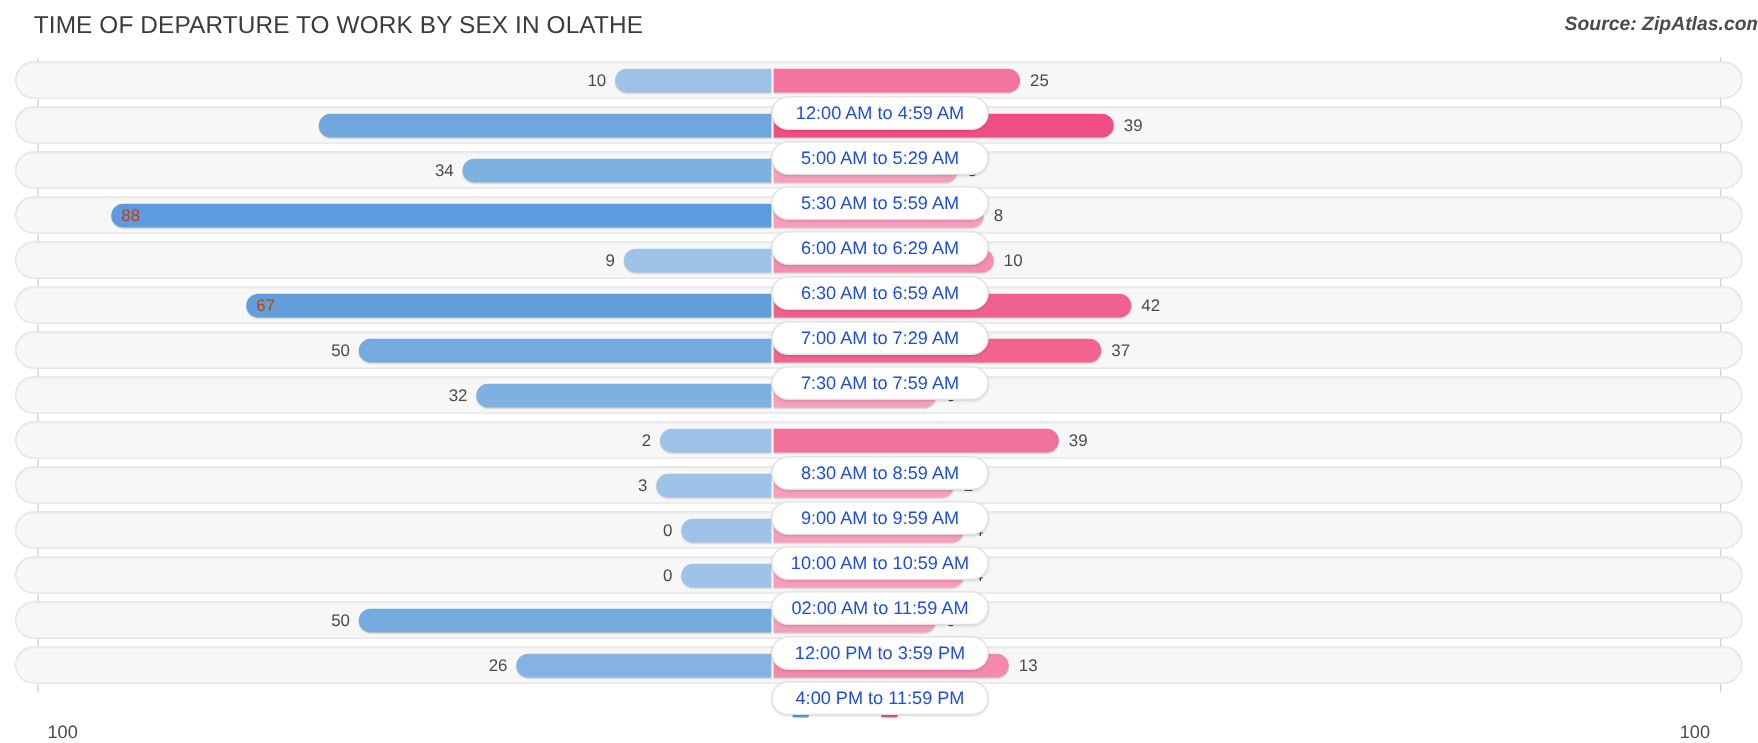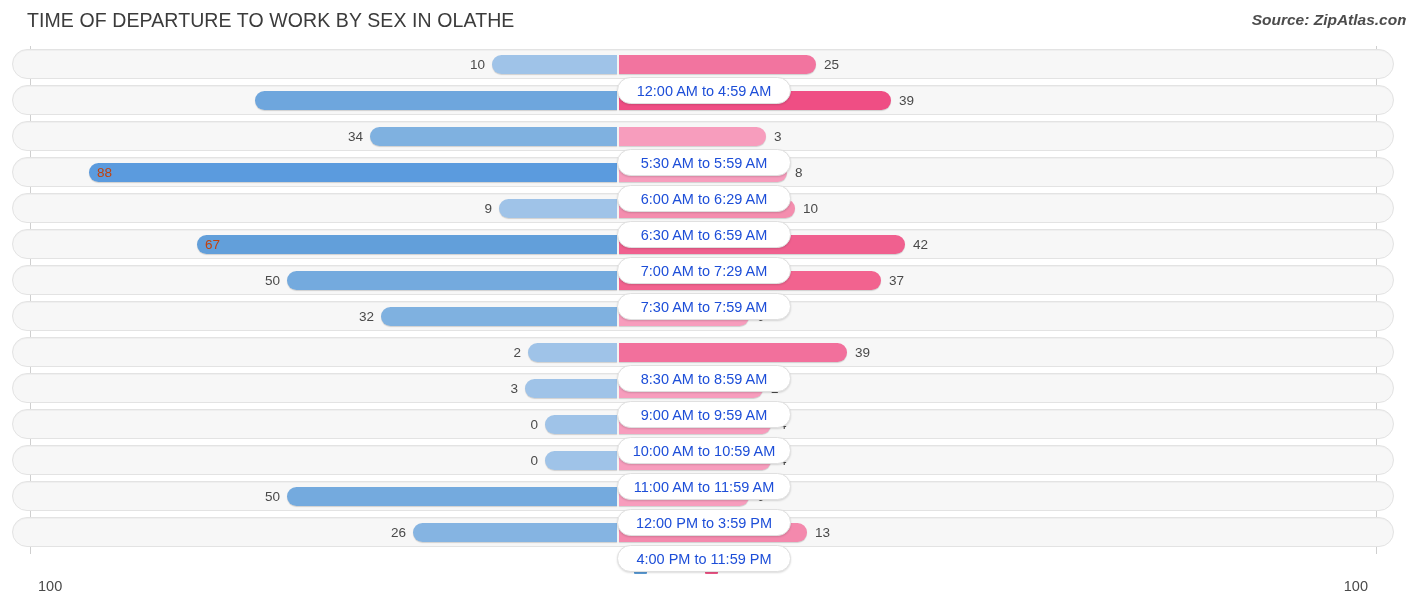--- a/index.html
+++ b/index.html
@@ -134,20 +134,21 @@
           <div class="bar bar-female" style="width: 197px; background: rgb(242, 116, 159);"></div>
           <div class="val val-female" style="left: 824px; width: 40px;">25</div>
           <div class="label-pill">12:00 AM to 4:59 AM</div>
         </div>
         <div class="row" style="top: 36px;">
           <div class="track"></div>
           <div class="bar bar-male" style="width: 362px; background: rgb(110, 166, 221);"></div>
           <div class="val val-male" style="right: 1158px; width: 40px; margin-top: 28px;">56</div>
           <div class="bar bar-female" style="width: 272px; background: rgb(239, 78, 132);"></div>
           <div class="val val-female" style="left: 899px; width: 40px;">39</div>
+          <div class="label-pill">5:00 AM to 5:29 AM</div>
         </div>
         <div class="row" style="top: 72px;">
           <div class="track"></div>
           <div class="bar bar-male" style="width: 247px; background: rgb(127, 177, 224);"></div>
           <div class="val val-male" style="right: 1043px; width: 40px;">34</div>
           <div class="bar bar-female" style="width: 147px; background: rgb(247, 157, 189);"></div>
           <div class="val val-female" style="left: 774px; width: 40px;">3</div>
           <div class="label-pill">5:30 AM to 5:59 AM</div>
         </div>
         <div class="row" style="top: 108px;">
@@ -212,21 +213,21 @@
           <div class="bar bar-female" style="width: 152px; background: rgb(247, 157, 189);"></div>
           <div class="val val-female" style="left: 779px; width: 40px;">4</div>
           <div class="label-pill">10:00 AM to 10:59 AM</div>
         </div>
         <div class="row" style="top: 396px;">
           <div class="track"></div>
           <div class="bar bar-male" style="width: 72px; background: rgb(159, 195, 232);"></div>
           <div class="val val-male" style="right: 868px; width: 40px;">0</div>
           <div class="bar bar-female" style="width: 152px; background: rgb(247, 157, 189);"></div>
           <div class="val val-female" style="left: 779px; width: 40px;">4</div>
-          <div class="label-pill">11:00 AM to 11:59 AM</div>
+          <div class="label-pill">02:00 AM to 11:59 AM</div>
         </div>
         <div class="row" style="top: 432px;">
           <div class="track"></div>
           <div class="bar bar-male" style="width: 330px; background: rgb(116, 170, 222);"></div>
           <div class="val val-male" style="right: 1126px; width: 40px;">50</div>
           <div class="bar bar-female" style="width: 130px; background: rgb(247, 157, 189);"></div>
           <div class="val val-female" style="left: 757px; width: 40px;">0</div>
           <div class="label-pill">12:00 PM to 3:59 PM</div>
         </div>
         <div class="row" style="top: 468px;">

